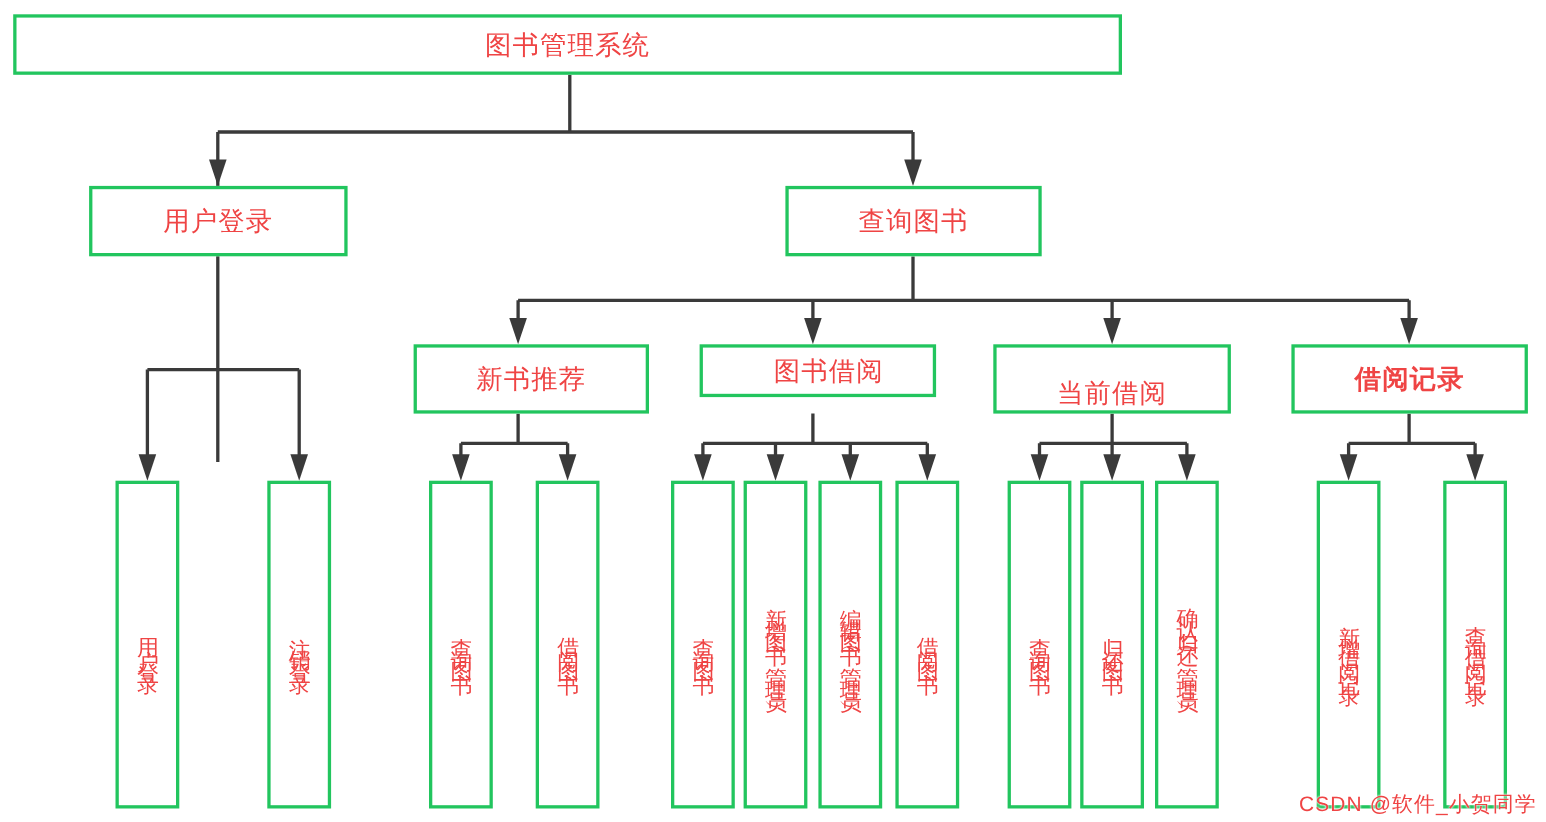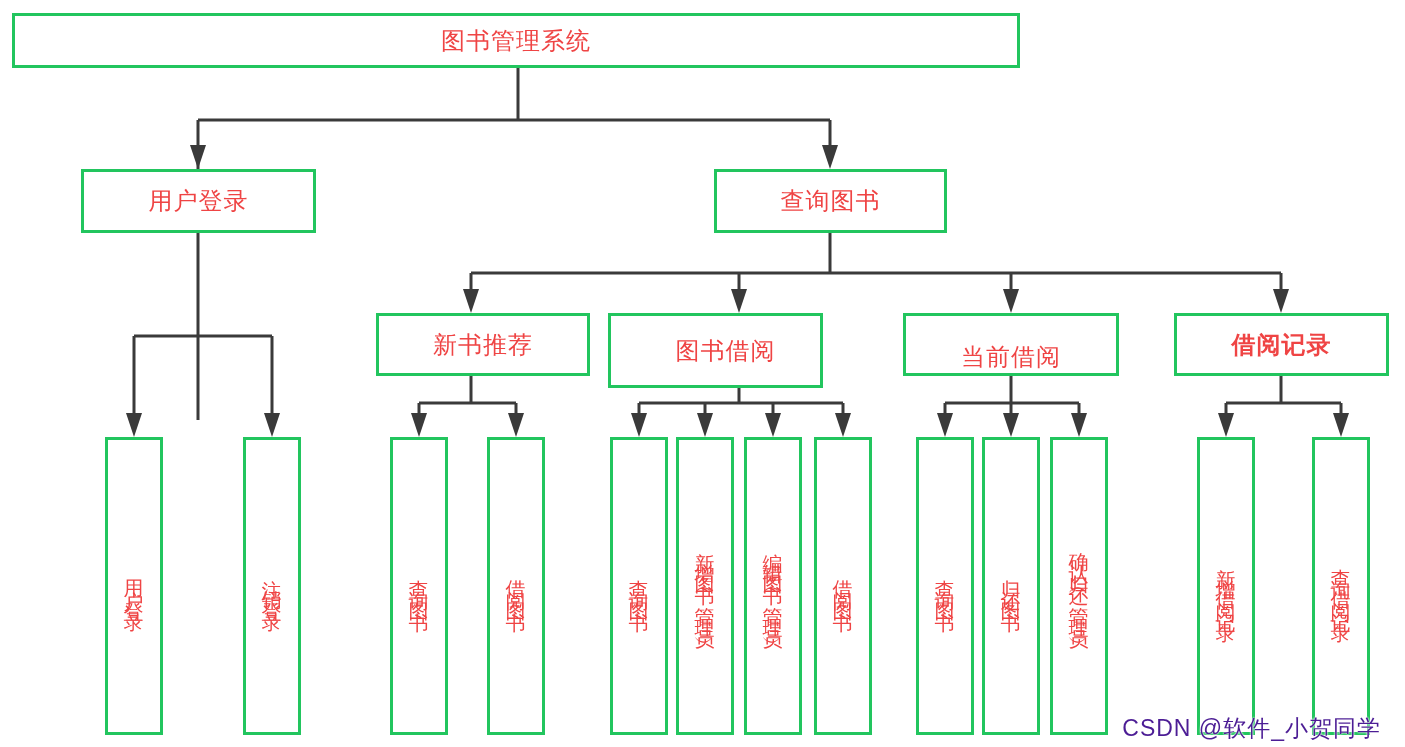--- a/index.html
+++ b/index.html
@@ -36,21 +36,21 @@
     letter-spacing: 1px;
     white-space: nowrap;
   }
   
   .node.root  { left: 12px;   top: 13px;  width: 1008px; height: 55px; }
   
   .node.l2a   { left: 81px;   top: 169px; width: 235px;  height: 64px; }
   .node.l2b   { left: 714px;  top: 169px; width: 233px;  height: 64px; }
   
   .node.l3a   { left: 364px;  top: 313px; width: 214px;  height: 63px; margin-left: 12px; }
-  .node.l3b   { left: 608px;  top: 313px; width: 215px;  height: 75px; padding-left: 20px; }
+  .node.l3b   { left: 636px;  top: 313px; width: 215px;  height: 48px; padding-left: 20px; }
   .node.l3c   { left: 903px;  top: 313px; width: 216px;  height: 63px; align-items: flex-end; }
   .node.l3d   { left: 1174px; top: 313px; width: 215px;  height: 63px; font-weight: bold; }
   
   .node.leaf {
     top: 437px;
     width: 58px;
     height: 298px;
     font-size: 20px;
     letter-spacing: 0;
   }
@@ -69,24 +69,24 @@
   .node.f6  { left: 676px; }
   .node.f7  { left: 744px; }
   .node.f8  { left: 814px; }
   .node.f9  { left: 916px; }
   .node.f10 { left: 982px; }
   .node.f11 { left: 1050px; }
   .node.f12 { left: 1197px; }
   .node.f13 { left: 1312px; }
   .watermark {
     position: absolute;
-    right: 24px;
+    right: 8px;
     bottom: 3px;
-    font-size: 23px;
-    color: #4c1d95;
+    font-size: 19px;
+    color: #ef4444;
     letter-spacing: 1px;
     text-shadow: 0 0 2px #ffffff, 0 0 2px #ffffff;
     white-space: nowrap;
   }
 </style>
 </head>
 <body>
 
 <div class="canvas">
 

